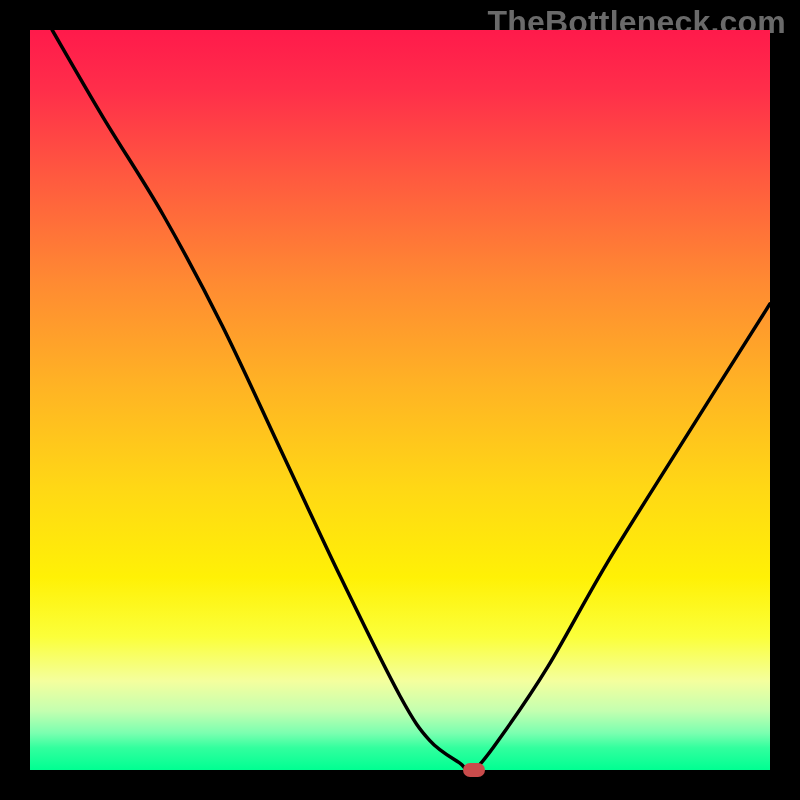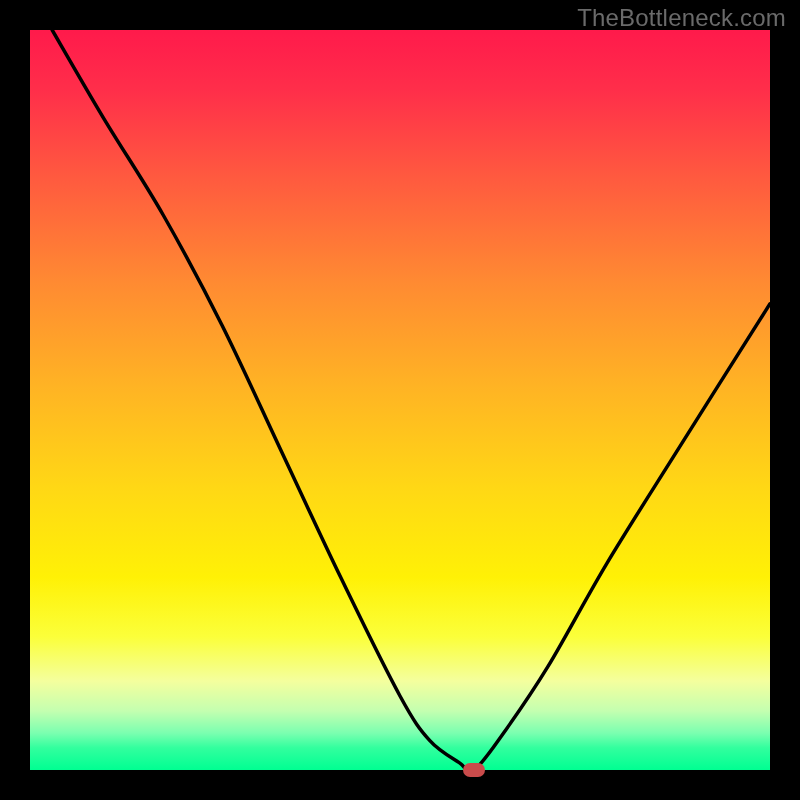--- a/index.html
+++ b/index.html
@@ -17,22 +17,22 @@
     top: 0;
     width: 800px;
     height: 800px;
     background: #000;
   }
   .watermark {
     position: absolute;
     top: 4px;
     right: 14px;
     color: #6a6a6a;
-    font-size: 24px;
-    font-weight: 400;
+    font-size: 32px;
+    font-weight: 700;
     letter-spacing: 0.2px;
   }
   .plot {
     position: absolute;
     left: 30px;
     top: 30px;
     width: 740px;
     height: 740px;
   }
   .gradient {

